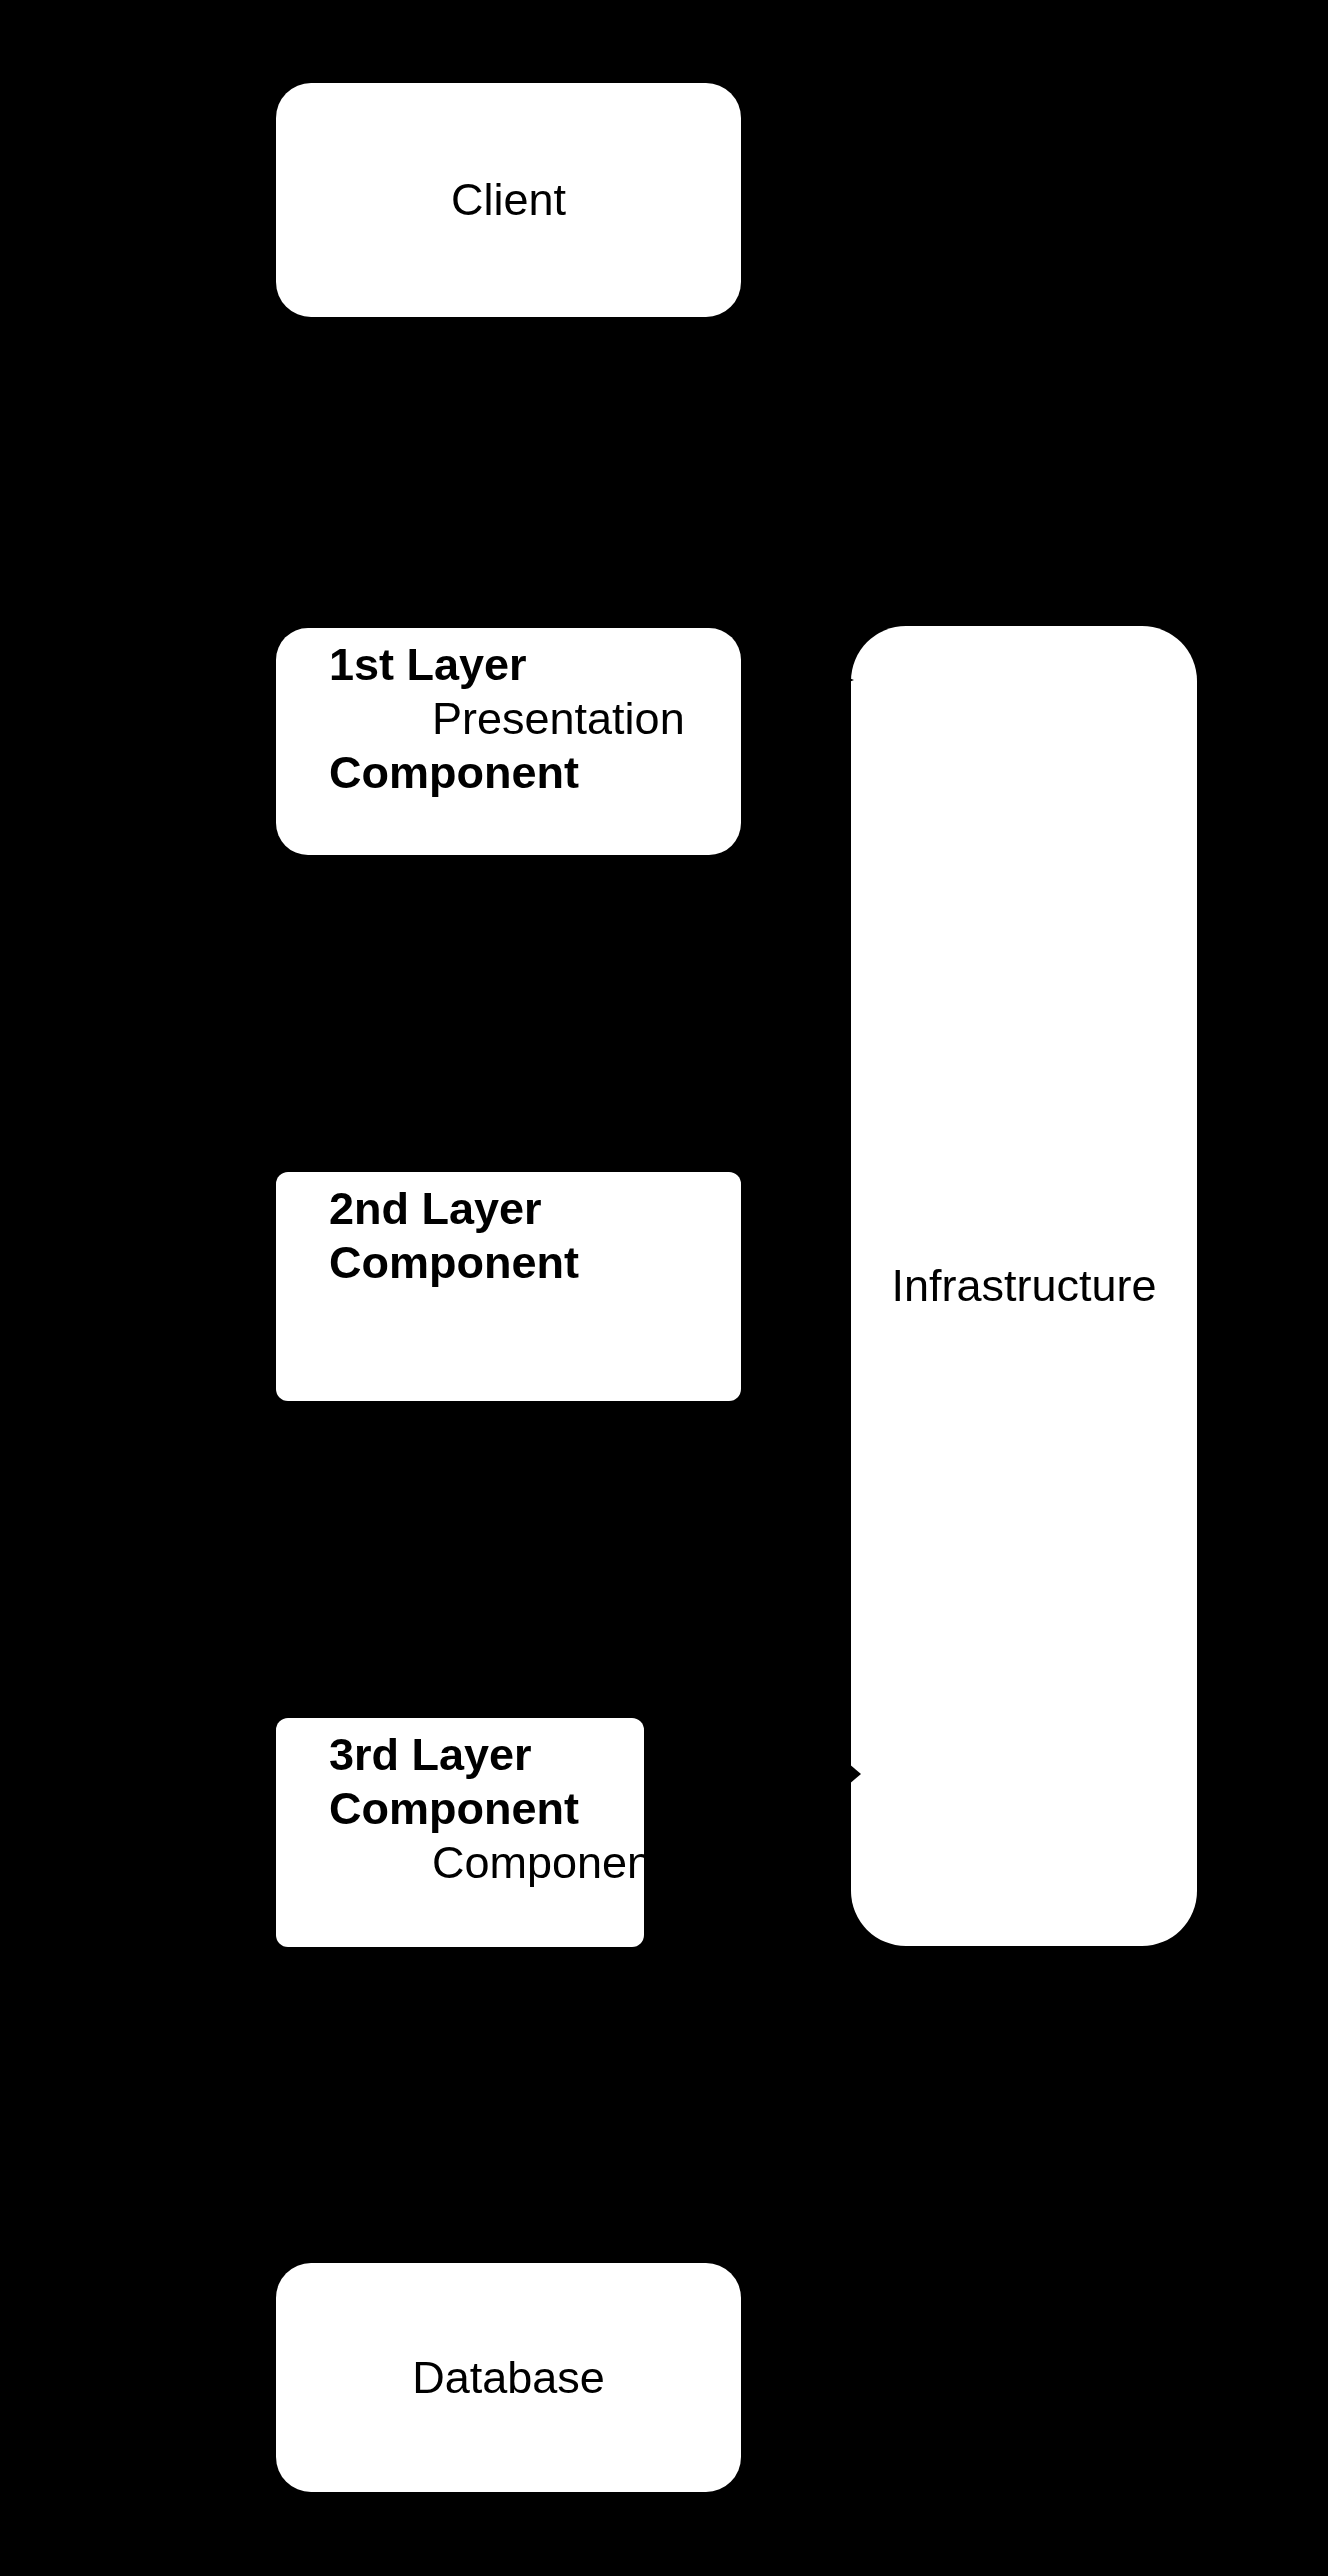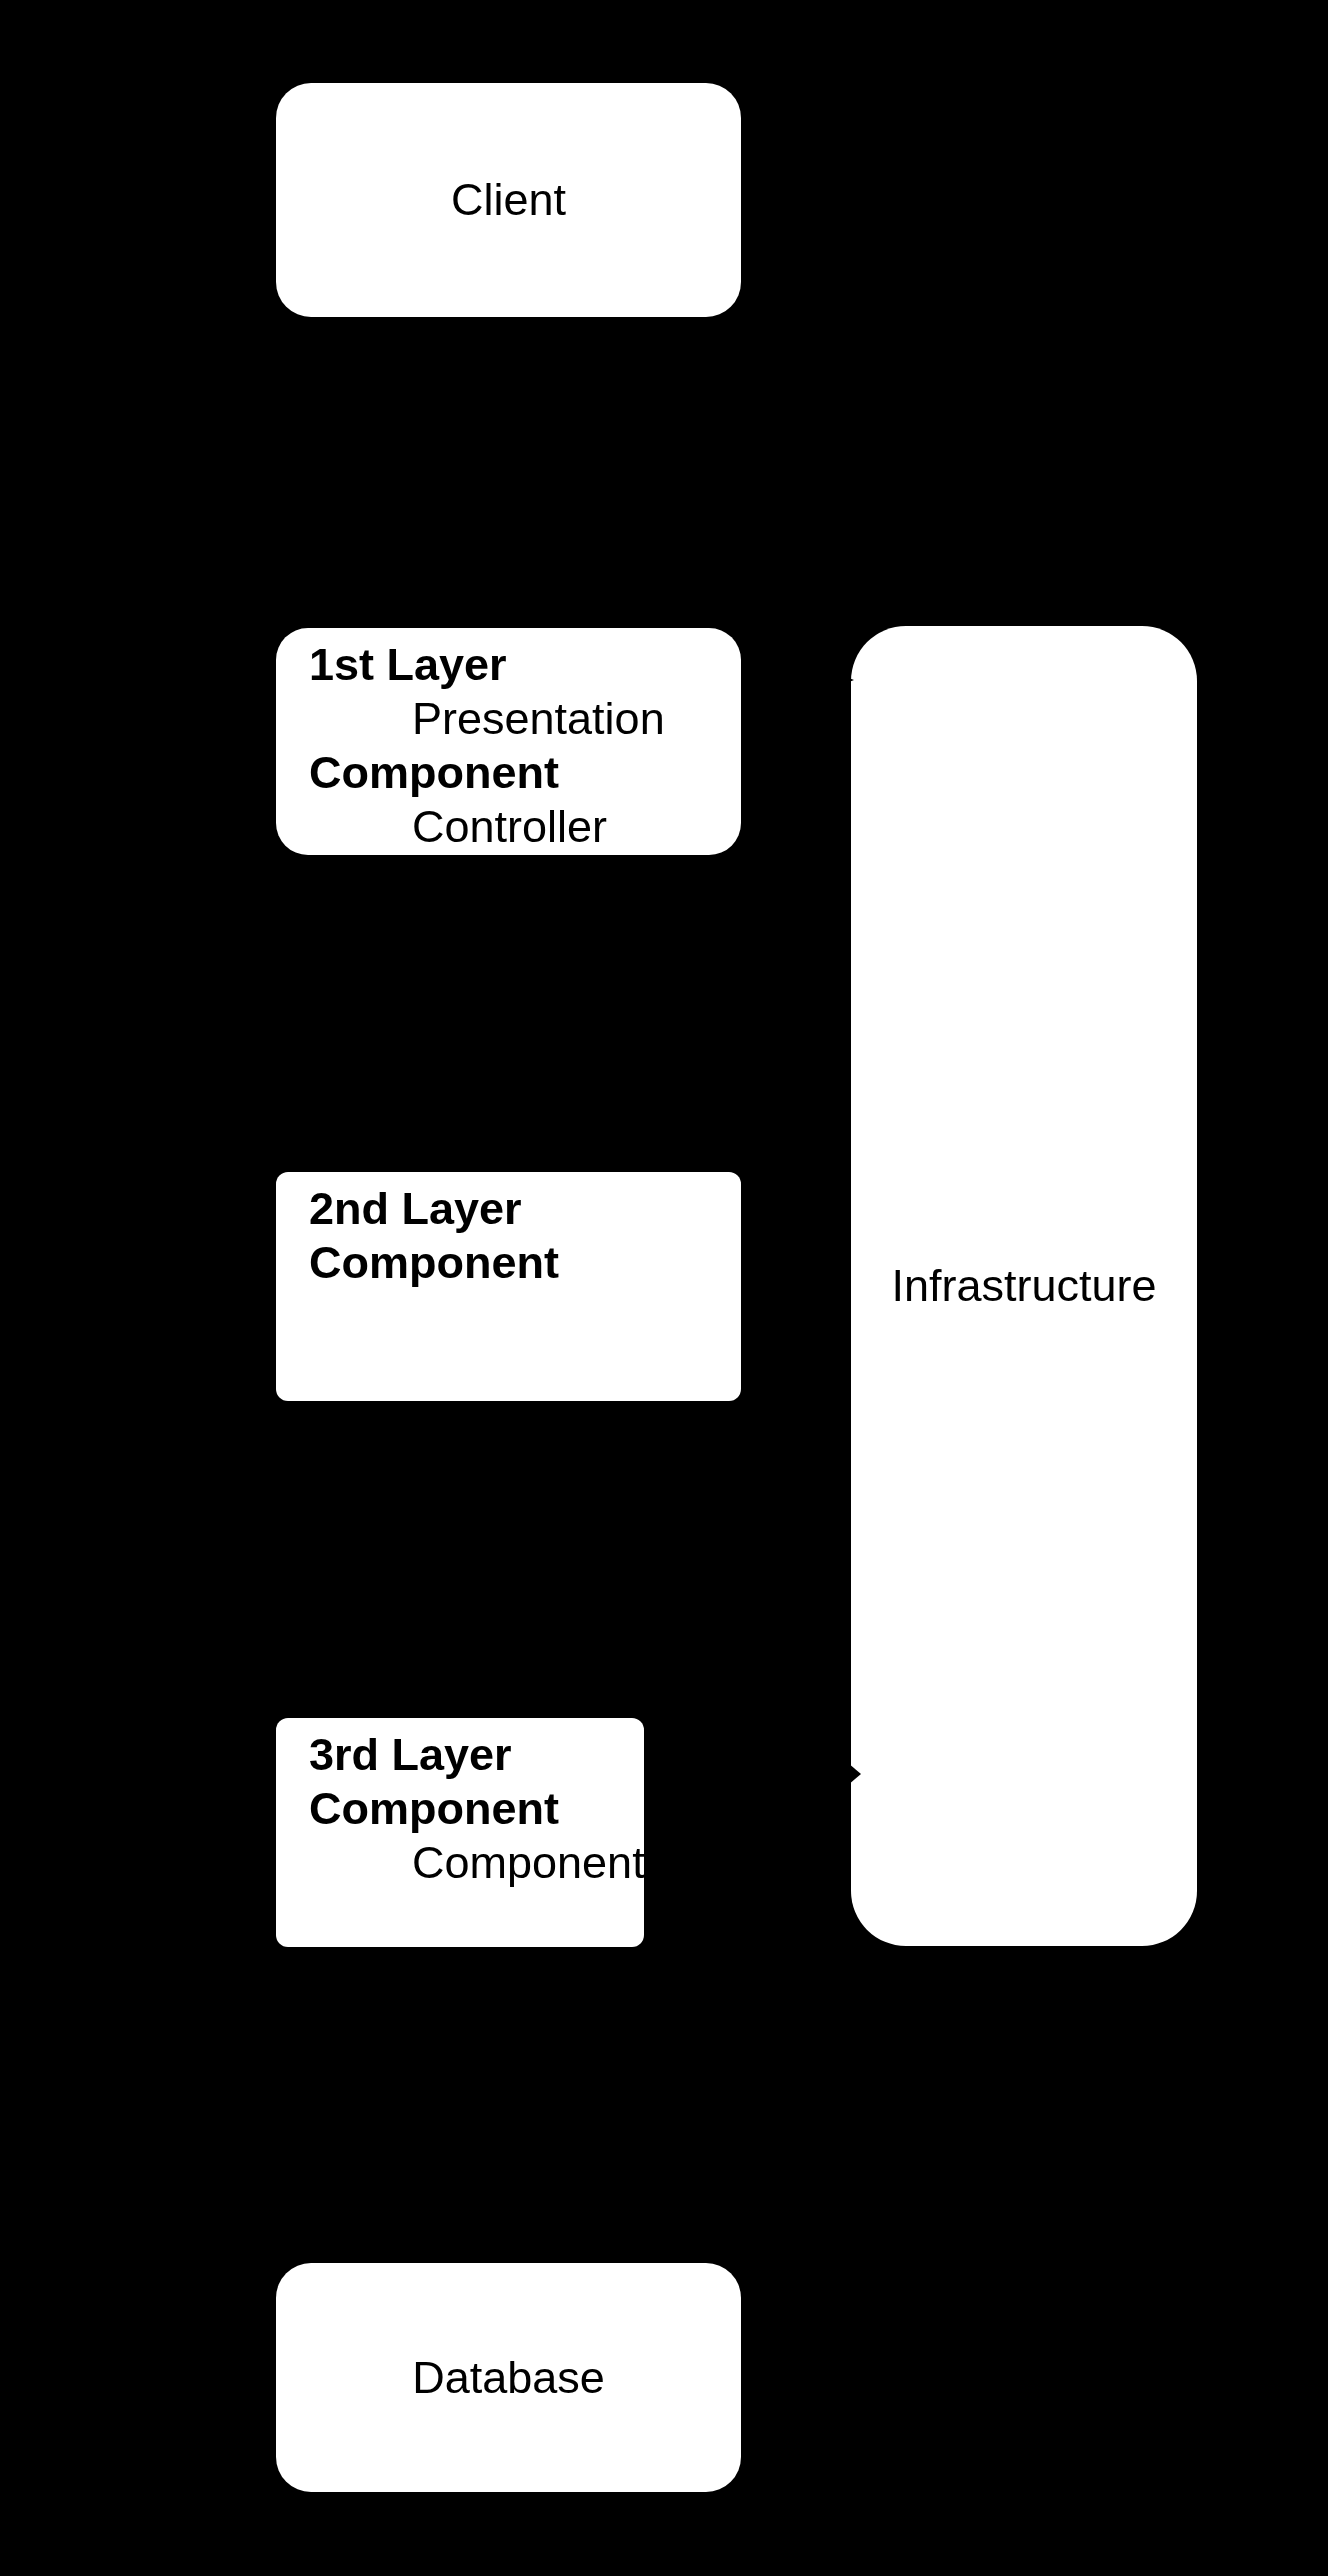--- a/index.html
+++ b/index.html
@@ -35,21 +35,21 @@
   .node-layer3      { left: 276px; top: 1718px; width: 368px; height: 229px; border-radius: 12px; }
   .node-database    { left: 276px; top: 2263px; width: 465px; height: 229px; border-radius: 35px; }
   .node-infra       { left: 851px; top: 626px;  width: 346px; height: 1320px; border-radius: 55px; }
   
   .layer-text {
     padding: 9.7px 0 0 33px;
     font-size: 45px;
     line-height: 54px;
     white-space: nowrap;
   }
-  .layer-text .ln { height: 54px; }
+  .layer-text .ln { height: 54px; margin-left: 20px; }
   .layer-text .bold { font-weight: bold; }
   .layer-text .indent { padding-left: 103px; }
   
   .arrowhead {
     position: absolute;
     width: 0;
     height: 0;
     border-style: solid;
     border-color: transparent;
     border-left-color: #000000;
@@ -72,21 +72,20 @@
 
   <div class="box node-client center-label">
     <span>Client</span>
   </div>
 
   <div class="box node-layer1">
     <div class="layer-text">
       <div class="ln bold">1st Layer</div>
       <div class="ln indent">Presentation</div>
       <div class="ln bold">Component</div>
-      <div class="ln indent">Controller</div>
     </div>
   </div>
 
   <div class="box node-layer2">
     <div class="layer-text">
       <div class="ln bold">2nd Layer</div>
       <div class="ln bold">Component</div>
     </div>
   </div>
 

